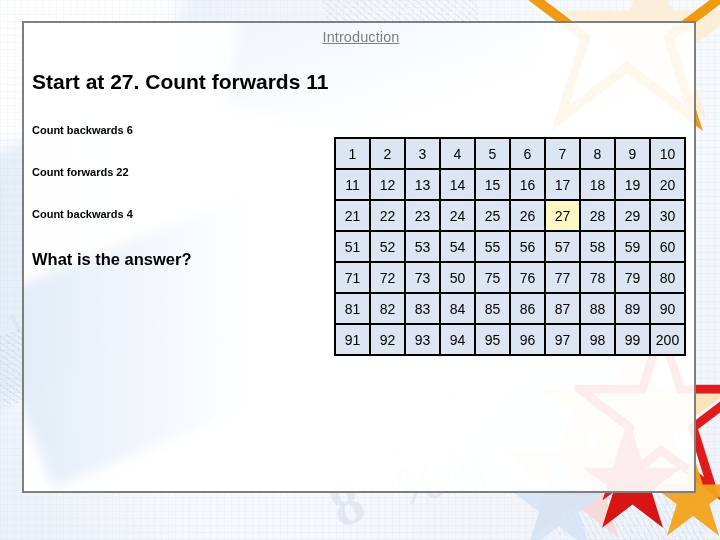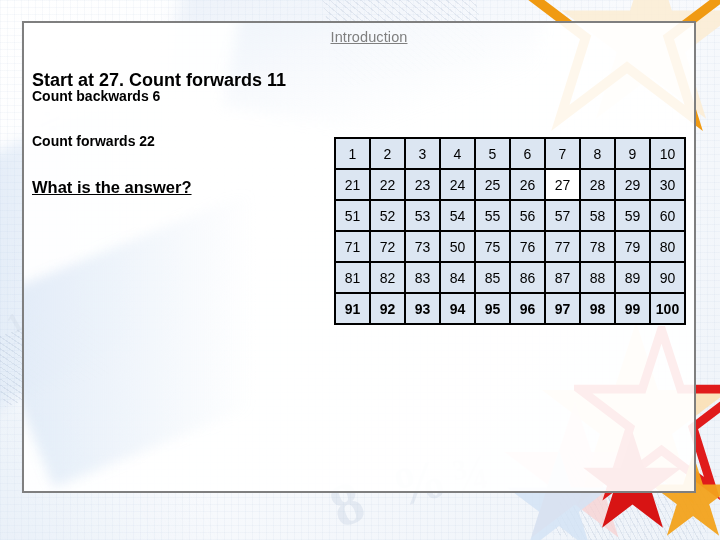--- a/index.html
+++ b/index.html
@@ -129,21 +129,21 @@
     width: 300px; height: 150px;
     background: linear-gradient(150deg, rgba(214,226,243,0.45), rgba(255,255,255,0) 74%);
     transform: rotate(10deg);
     filter: blur(7px);
     pointer-events: none;
   }
 
   
   #slide-title {
     position: absolute;
-    left: 8px;
+    left: 0;
     top: 6px;
     width: 674px;
     text-align: center;
     font-size: 14.5px;
     font-weight: normal;
     color: #7f7f7f;
     text-decoration: underline;
     letter-spacing: 0.1px;
   }
 
@@ -153,23 +153,23 @@
     left: 8px;
     top: 48px;
     width: 310px;
   }
   .instruction-line {
     color: #000000;
     font-weight: bold;
     line-height: 1;
     white-space: nowrap;
   }
-  .instruction-line.first { font-size: 18px; }
-  .instruction-line.rest  { font-size: 14px; margin-bottom: 31px; }
-  .instruction-line.last  { font-size: 16.5px; margin-bottom: 4px; text-decoration: underline; }
+  .instruction-line.first { font-size: 21px; margin-bottom: 33px; }
+  .instruction-line.rest  { font-size: 11px; margin-bottom: 31px; }
+  .instruction-line.last  { font-size: 16.5px; margin-bottom: 4px; }
 
   
   #hundred-square {
     position: absolute;
     left: 310px;
     top: 114px;
     border-collapse: separate;
     border-spacing: 0;
     background: #000000;
     border: 2px solid #000000;
@@ -181,23 +181,23 @@
     color: #000000;
     font-size: 14px;
     text-align: center;
     vertical-align: middle;
     border-right: 2px solid #000000;
     border-bottom: 2px solid #000000;
     padding: 0 1px;
     font-family: "Liberation Sans", sans-serif;
   }
   #hundred-square tr td:last-child { border-right: none; }
-  #hundred-square tr:last-child td { border-bottom: none; font-weight: bold; }
+  #hundred-square tr:last-child td { border-bottom: none; }
   #hundred-square td.highlight {
-    background: #ffffff;
+    background: #fef9c3;
   }
 </style>
 </head>
 <body>
 
 <div id="page">
 
   <div id="bg-grid"></div>
   <div id="bg-sweep-left"></div>
   <div id="bg-sweep-top"></div>
@@ -266,38 +266,51 @@
 
     <div id="slide-wash"></div>
     <div id="slide-wash2"></div>
 
     <div id="slide-title">Introduction</div>
 
     <div id="instructions">
       <div class="instruction-line first">Start at 27. Count forwards 11</div>
       <div class="instruction-line rest">Count backwards 6</div>
       <div class="instruction-line rest">Count forwards 22</div>
+      <div class="instruction-line rest">Count backwards 4</div>
       <div class="instruction-line last">What is the answer?</div>
     </div>
 
     <table id="hundred-square">
       <tbody>
           <tr>
             <td>1</td>
             <td>2</td>
             <td>3</td>
             <td>4</td>
             <td>5</td>
             <td>6</td>
             <td>7</td>
             <td>8</td>
             <td>9</td>
             <td>10</td>
           </tr>
           <tr>
+            <td>11</td>
+            <td>12</td>
+            <td>13</td>
+            <td>14</td>
+            <td>15</td>
+            <td>16</td>
+            <td>17</td>
+            <td>18</td>
+            <td>19</td>
+            <td>20</td>
+          </tr>
+          <tr>
             <td>21</td>
             <td>22</td>
             <td>23</td>
             <td>24</td>
             <td>25</td>
             <td>26</td>
             <td class="highlight">27</td>
             <td>28</td>
             <td>29</td>
             <td>30</td>
@@ -341,19 +354,19 @@
           <tr>
             <td>91</td>
             <td>92</td>
             <td>93</td>
             <td>94</td>
             <td>95</td>
             <td>96</td>
             <td>97</td>
             <td>98</td>
             <td>99</td>
-            <td>100</td>
+            <td>200</td>
           </tr>
         </tbody>
     </table>
 
   </div>
 </div>
 
 </body></html>

